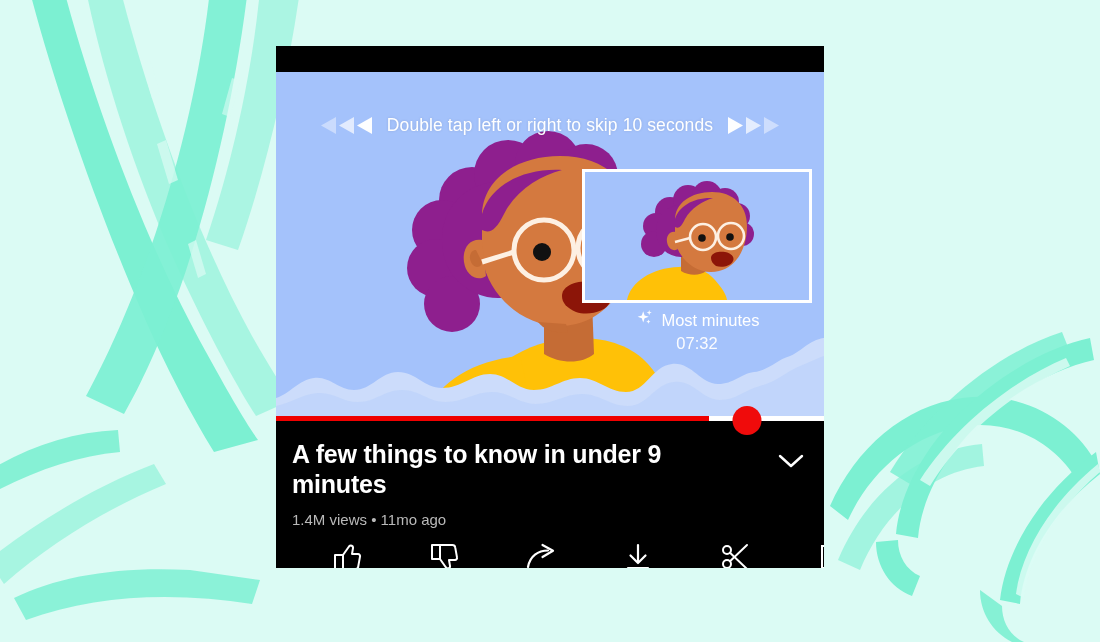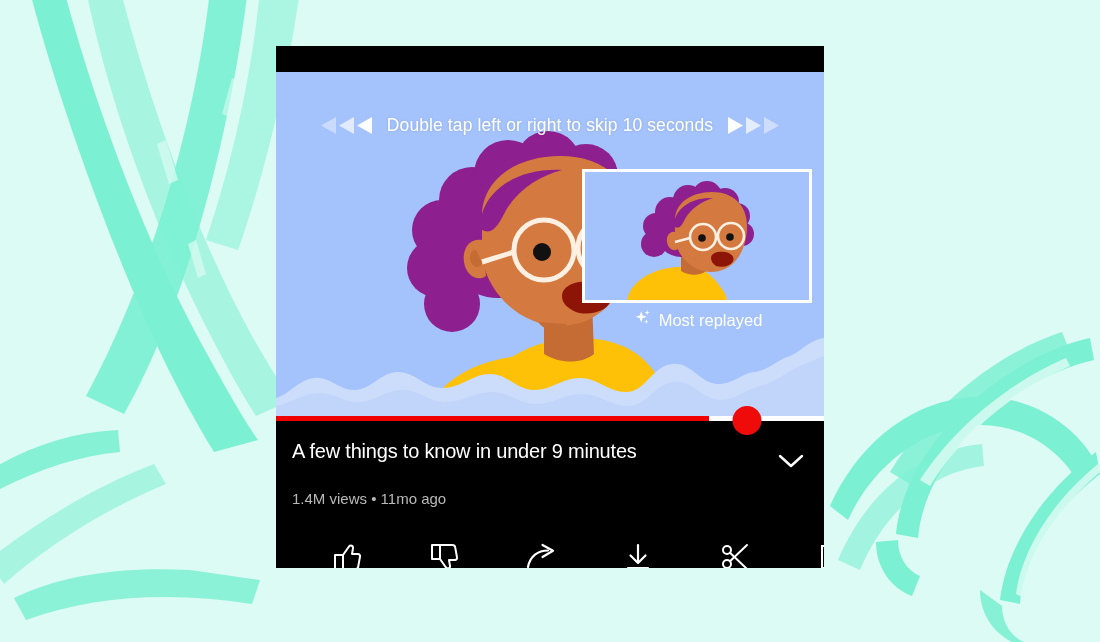--- a/index.html
+++ b/index.html
@@ -165,22 +165,22 @@
     padding: 16px 16px 0 16px;
   }
   #title-row {
     display: flex;
     align-items: flex-start;
     justify-content: space-between;
     gap: 12px;
   }
   #video-title {
     color: #ffffff;
-    font-size: 20px;
-    font-weight: normal;
+    font-size: 25px;
+    font-weight: bold;
     line-height: 1.18;
     letter-spacing: -0.2px;
   }
   #expand-btn {
     flex: 0 0 auto;
     width: 34px; height: 34px;
     display: flex; align-items: center; justify-content: center;
     margin-top: 4px;
   }
   #video-stats {
@@ -423,22 +423,23 @@
 
       <div id="preview-caption">
         <div class="caption-row">
           <span>
             <svg width="20" height="20" viewBox="0 0 20 20">
               <path d="M9.2 3.2 L10.6 7.4 L14.8 8.8 L10.6 10.2 L9.2 14.4 L7.8 10.2 L3.6 8.8 L7.8 7.4 Z" fill="#ffffff"></path>
               <path d="M15.2 2.0 L15.9 3.9 L17.8 4.6 L15.9 5.3 L15.2 7.2 L14.5 5.3 L12.6 4.6 L14.5 3.9 Z" fill="#ffffff" opacity=".95"></path>
               <path d="M14.4 11.6 L15.0 13.1 L16.5 13.7 L15.0 14.3 L14.4 15.8 L13.8 14.3 L12.3 13.7 L13.8 13.1 Z" fill="#ffffff" opacity=".95"></path>
             </svg>
           </span>
-          <span class="cap-label">Most replayed</span>
+          <span class="cap-label">Most minutes</span>
         </div>
+        <span id="preview-time">07:32</span>
       </div>
     </div>
 
     <div id="progress-wrap">
       <div id="track-remaining"></div>
       <div id="track-played" style="width: 432.92px;"></div>
       <div id="scrubber" style="left: 471.28px;"></div>
     </div>
 
     <div id="meta">

